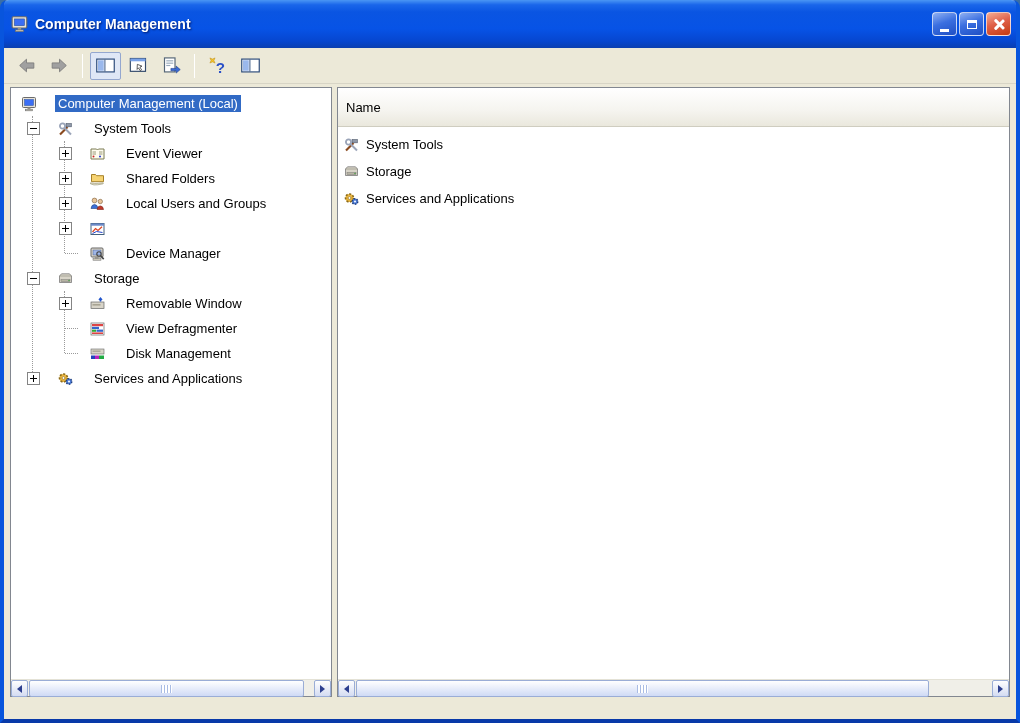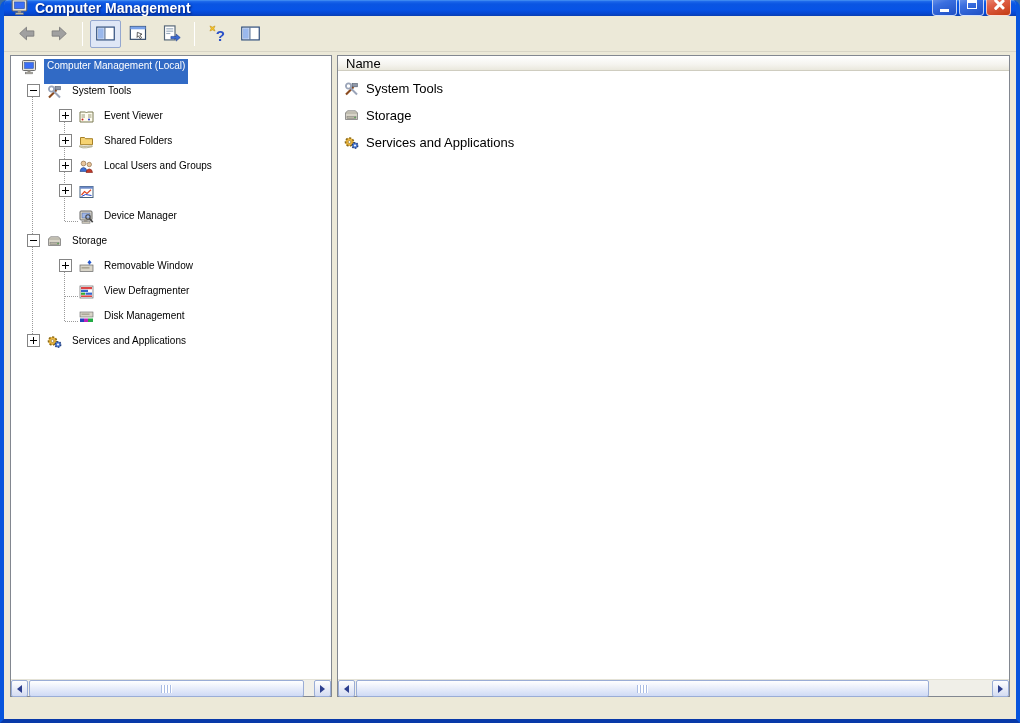--- a/index.html
+++ b/index.html
@@ -4,21 +4,21 @@
 <style>
   * { margin:0; padding:0; box-sizing:border-box; }
   html,body { width:1020px; height:723px; background:#3a6ea5; overflow:hidden;
               font-family:"Liberation Sans", sans-serif; }
 
   
   .window { width:1020px; height:723px; display:flex; flex-direction:column;
     border-left:4px solid #0855dd; border-right:4px solid #0855dd; border-bottom:4px solid #0839a8;
     border-radius:8px 8px 0 0; background:#ece9d8; }
 
-  .titlebar { height:16px; flex:none; display:flex; align-items:flex-end; padding:0 5px 0 7px;
+  .titlebar { height:48px; flex:none; display:flex; align-items:center; padding:0 5px 0 7px;
     border-radius:5px 5px 0 0;
     background:linear-gradient(180deg,#4a96f4 0%,#1a66ea 10%,#0a55e2 25%,#0753e6 60%,#0646cf 86%,#0a3fb0 100%); }
   .title-icon { width:18px; height:18px; flex:none; }
   .title-text { flex:1; margin-left:6px; color:#fff; font-size:14px; font-weight:bold;
     text-shadow:1px 1px 2px rgba(0,20,90,.85); white-space:nowrap; }
   .cap-btn { width:25px; height:24px; margin-left:2px; border-radius:4px; flex:none;
     border:1px solid rgba(255,255,255,.7); display:flex; align-items:center; justify-content:center; }
   .cap-btn.min, .cap-btn.max { background:linear-gradient(160deg,#8fb0f2 0%,#3b6fe0 45%,#1f4fc4 100%); }
   .cap-btn.close { background:linear-gradient(160deg,#f5ac92 0%,#e0614a 45%,#c33a10 100%); }
   .g-min { width:9px; height:3px; background:#fff; margin-top:12px; }
@@ -59,36 +59,36 @@
   .main { flex:1; display:flex; margin:3px 6px 0 6px; min-height:0; }
   .tree-pane { width:322px; flex:none; background:#fff; border:1px solid #828790;
     display:flex; flex-direction:column; }
   .splitter { width:5px; flex:none; }
   .list-pane { flex:1; min-width:0; background:#fff; border:1px solid #828790;
     display:flex; flex-direction:column; }
   .bottom-strip { height:22px; flex:none; }
 
   
   .tree-scroll { flex:1; position:relative; overflow:hidden; padding-top:3px; }
-  .tree-row { height:25px; display:flex; position:relative;
-    font-size:10px; color:#000; white-space:nowrap; }
+  .tree-row { height:25px; display:flex; align-items:center; position:relative;
+    font-size:13px; color:#000; white-space:nowrap;gap:11px; }
   .lvl0 { padding-left:10px; } .lvl1 { padding-left:16px; } .lvl2 { padding-left:48px; }
   .expand-box { width:13px; height:13px; min-width:13px; border:1px solid #848484; background:#fff;
     position:relative; margin-right:6px; z-index:2; }
   .expand-box::before { content:""; position:absolute; left:2px; right:2px; top:5px; height:1px; background:#000; }
   .expand-box.plus::after { content:""; position:absolute; top:2px; bottom:2px; left:5px; width:1px; background:#000; }
   .spacer { width:19px; min-width:19px; }
   .ticon { width:17px; height:16px; margin-right:6px; flex:none; z-index:2; }
   .tlabel { padding:1px 3px; }
   .tlabel.selected { background:#316ac5; color:#fff; }
   .guide { position:absolute; width:0; border-left:1px dotted #9a9a9a; z-index:1; }
   .stub { position:absolute; left:54px; top:12px; width:13px; height:0; border-top:1px dotted #9a9a9a; }
 
   
-  .list-header { height:15px; flex:none; background:linear-gradient(#ffffff,#f5f4ef 60%,#eae8dd);
+  .list-header { height:39px; flex:none; background:linear-gradient(#ffffff,#f5f4ef 60%,#eae8dd);
     border-bottom:1px solid #cfcdc0; display:flex; align-items:center; padding-left:8px;
     font-size:13px; color:#000; }
   .list-body { flex:1; overflow:hidden; padding-top:4px; }
   .list-row { height:27px; display:flex; align-items:center; gap:5px; padding-left:5px; font-size:13px; }
   .list-row .ticon { margin-right:1px; }
 
   
   .hscroll { height:17px; flex:none; display:flex; background:#f0efe8; border-top:1px solid #e4e2d6; }
   .sbtn { width:17px; height:17px; flex:none; background:linear-gradient(#fefefe,#d4dcf2);
     border:1px solid #9aadd6; border-radius:2px; display:flex; align-items:center; justify-content:center; }

